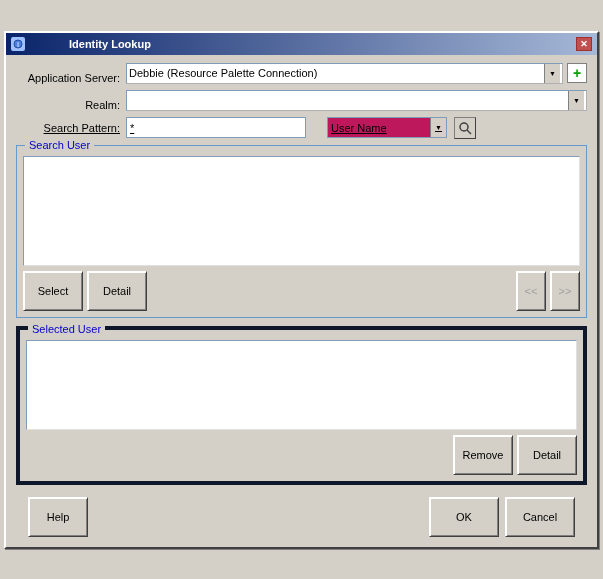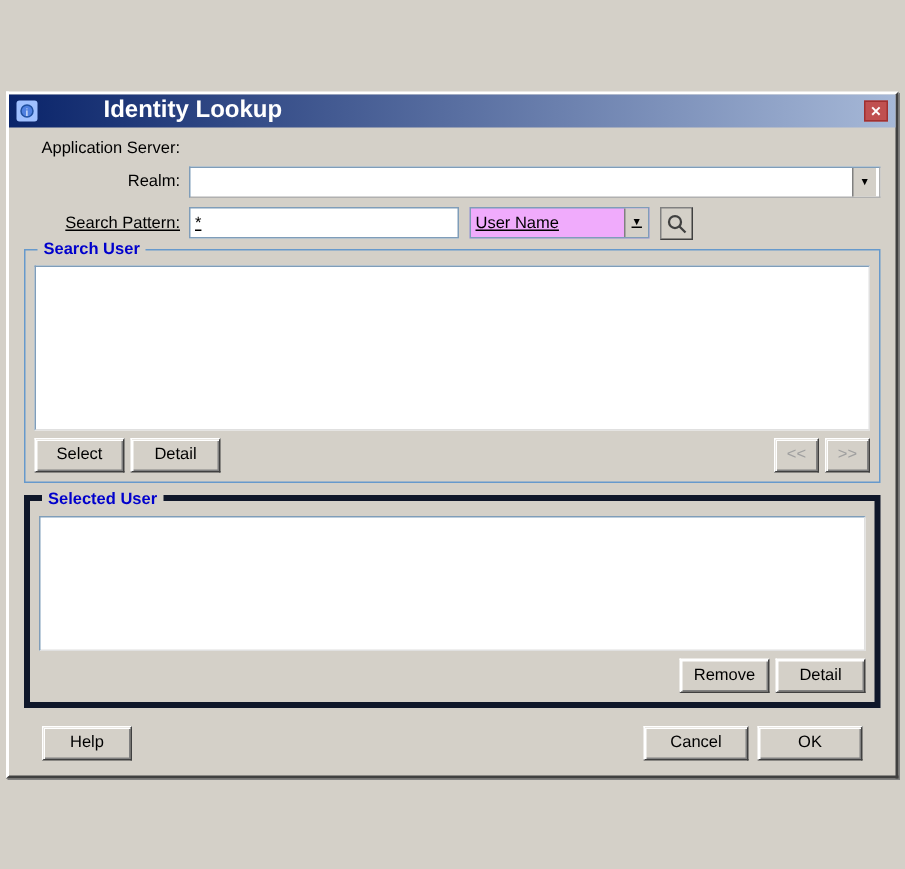--- a/index.html
+++ b/index.html
@@ -49,21 +49,21 @@
       height: 14px;
       background: #a0c0ff;
       border-radius: 2px;
       display: flex;
       align-items: center;
       justify-content: center;
       font-size: 9px;
     }
 
     .title-text {
-      font-size: 16px;
+      font-size: 11px;
       font-weight: bold;
       padding-left: 40px;
     }
 
     .title-close {
       width: 16px;
       height: 14px;
       background: #c05050;
       border: 1px solid #a03030;
       color: white;
@@ -74,21 +74,21 @@
       justify-content: center;
       cursor: pointer;
     }
 
     .content {
       padding: 8px 10px;
     }
 
     .form-row {
       display: flex;
-      align-items: center;
+      align-items: flex-end;
       margin-bottom: 6px;
     }
 
     .form-label {
       width: 110px;
       text-align: right;
       padding-right: 6px;
       color: #000;
       font-size: 11px;
     }
@@ -165,25 +165,25 @@
       width: 180px;
       height: 21px;
       background: white;
       border: 1px solid #7f9db9;
       padding: 0 3px;
       font-size: 11px;
     }
 
     .search-combo {
       height: 21px;
-      background: #f0abfc;
-      border: 1px solid #7f9db9;
-      display: flex;
-      align-items: center;
-      margin-left: 3px;
+      background: #be185d;
+      border: 1px solid #7f9db9;
+      display: flex;
+      align-items: center;
+      margin-left: 17px;
       width: 120px;
     }
 
     .search-combo-text {
       font-size: 11px;
       color: #000;
       flex: 1;
       padding: 0 3px;
     }
 
@@ -209,42 +209,42 @@
     }
 
     .section-label {
       position: absolute;
       top: -7px;
       left: 8px;
       background: #d4d0c8;
       padding: 0 4px;
       font-size: 11px;
       color: #0000cc;
-      font-weight: bold;
+      font-weight: normal;
     }
 
     .list-box {
       width: 100%;
       height: 110px;
       background: white;
       border: 1px solid #7f9db9;
       border-right-color: #e0e0e0;
       border-bottom-color: #e0e0e0;
       margin-top: 6px;
     }
 
     .button-row {
       display: flex;
       align-items: center;
       gap: 4px;
       margin-top: 5px;
     }
 
     .btn {
-      height: 23px;
+      height: 40px;
       min-width: 60px;
       background: #d4d0c8;
       border: 1px solid #ffffff;
       border-right-color: #404040;
       border-bottom-color: #404040;
       box-shadow: inset 1px 1px 0 #ffffff, inset -1px -1px 0 #808080;
       font-size: 11px;
       font-family: Tahoma, Arial, sans-serif;
       cursor: pointer;
       padding: 0 8px;
@@ -319,20 +319,27 @@
       </div>
       <span class="title-text">Identity Lookup</span>
     </div>
     <div class="title-close">✕</div>
   </div>
 
   <div class="content">
 
     <div class="form-row">
       <span class="form-label">Application Server:</span>
+      <div class="form-field">
+        <div class="combo-box">
+          <span class="combo-text">Debbie (Resource Palette Connection)</span>
+          <div class="combo-arrow"></div>
+        </div>
+        <div class="add-button">+</div>
+      </div>
     </div>
 
     <div class="form-row">
       <span class="form-label">Realm:</span>
       <div class="form-field">
         <div class="combo-box">
           <span class="combo-text"></span>
           <div class="combo-arrow"></div>
         </div>
       </div>
@@ -373,19 +380,19 @@
       <div class="button-row">
         <div class="spacer"></div>
         <button class="btn">Remove</button>
         <button class="btn">Detail</button>
       </div>
     </div>
 
     <div class="bottom-buttons">
       <button class="btn">Help</button>
       <div class="bottom-right">
+        <button class="btn btn-ok">OK</button>
         <button class="btn btn-cancel">Cancel</button>
-        <button class="btn btn-ok">OK</button>
       </div>
     </div>
 
   </div>
 </div>
 
 </body></html>

